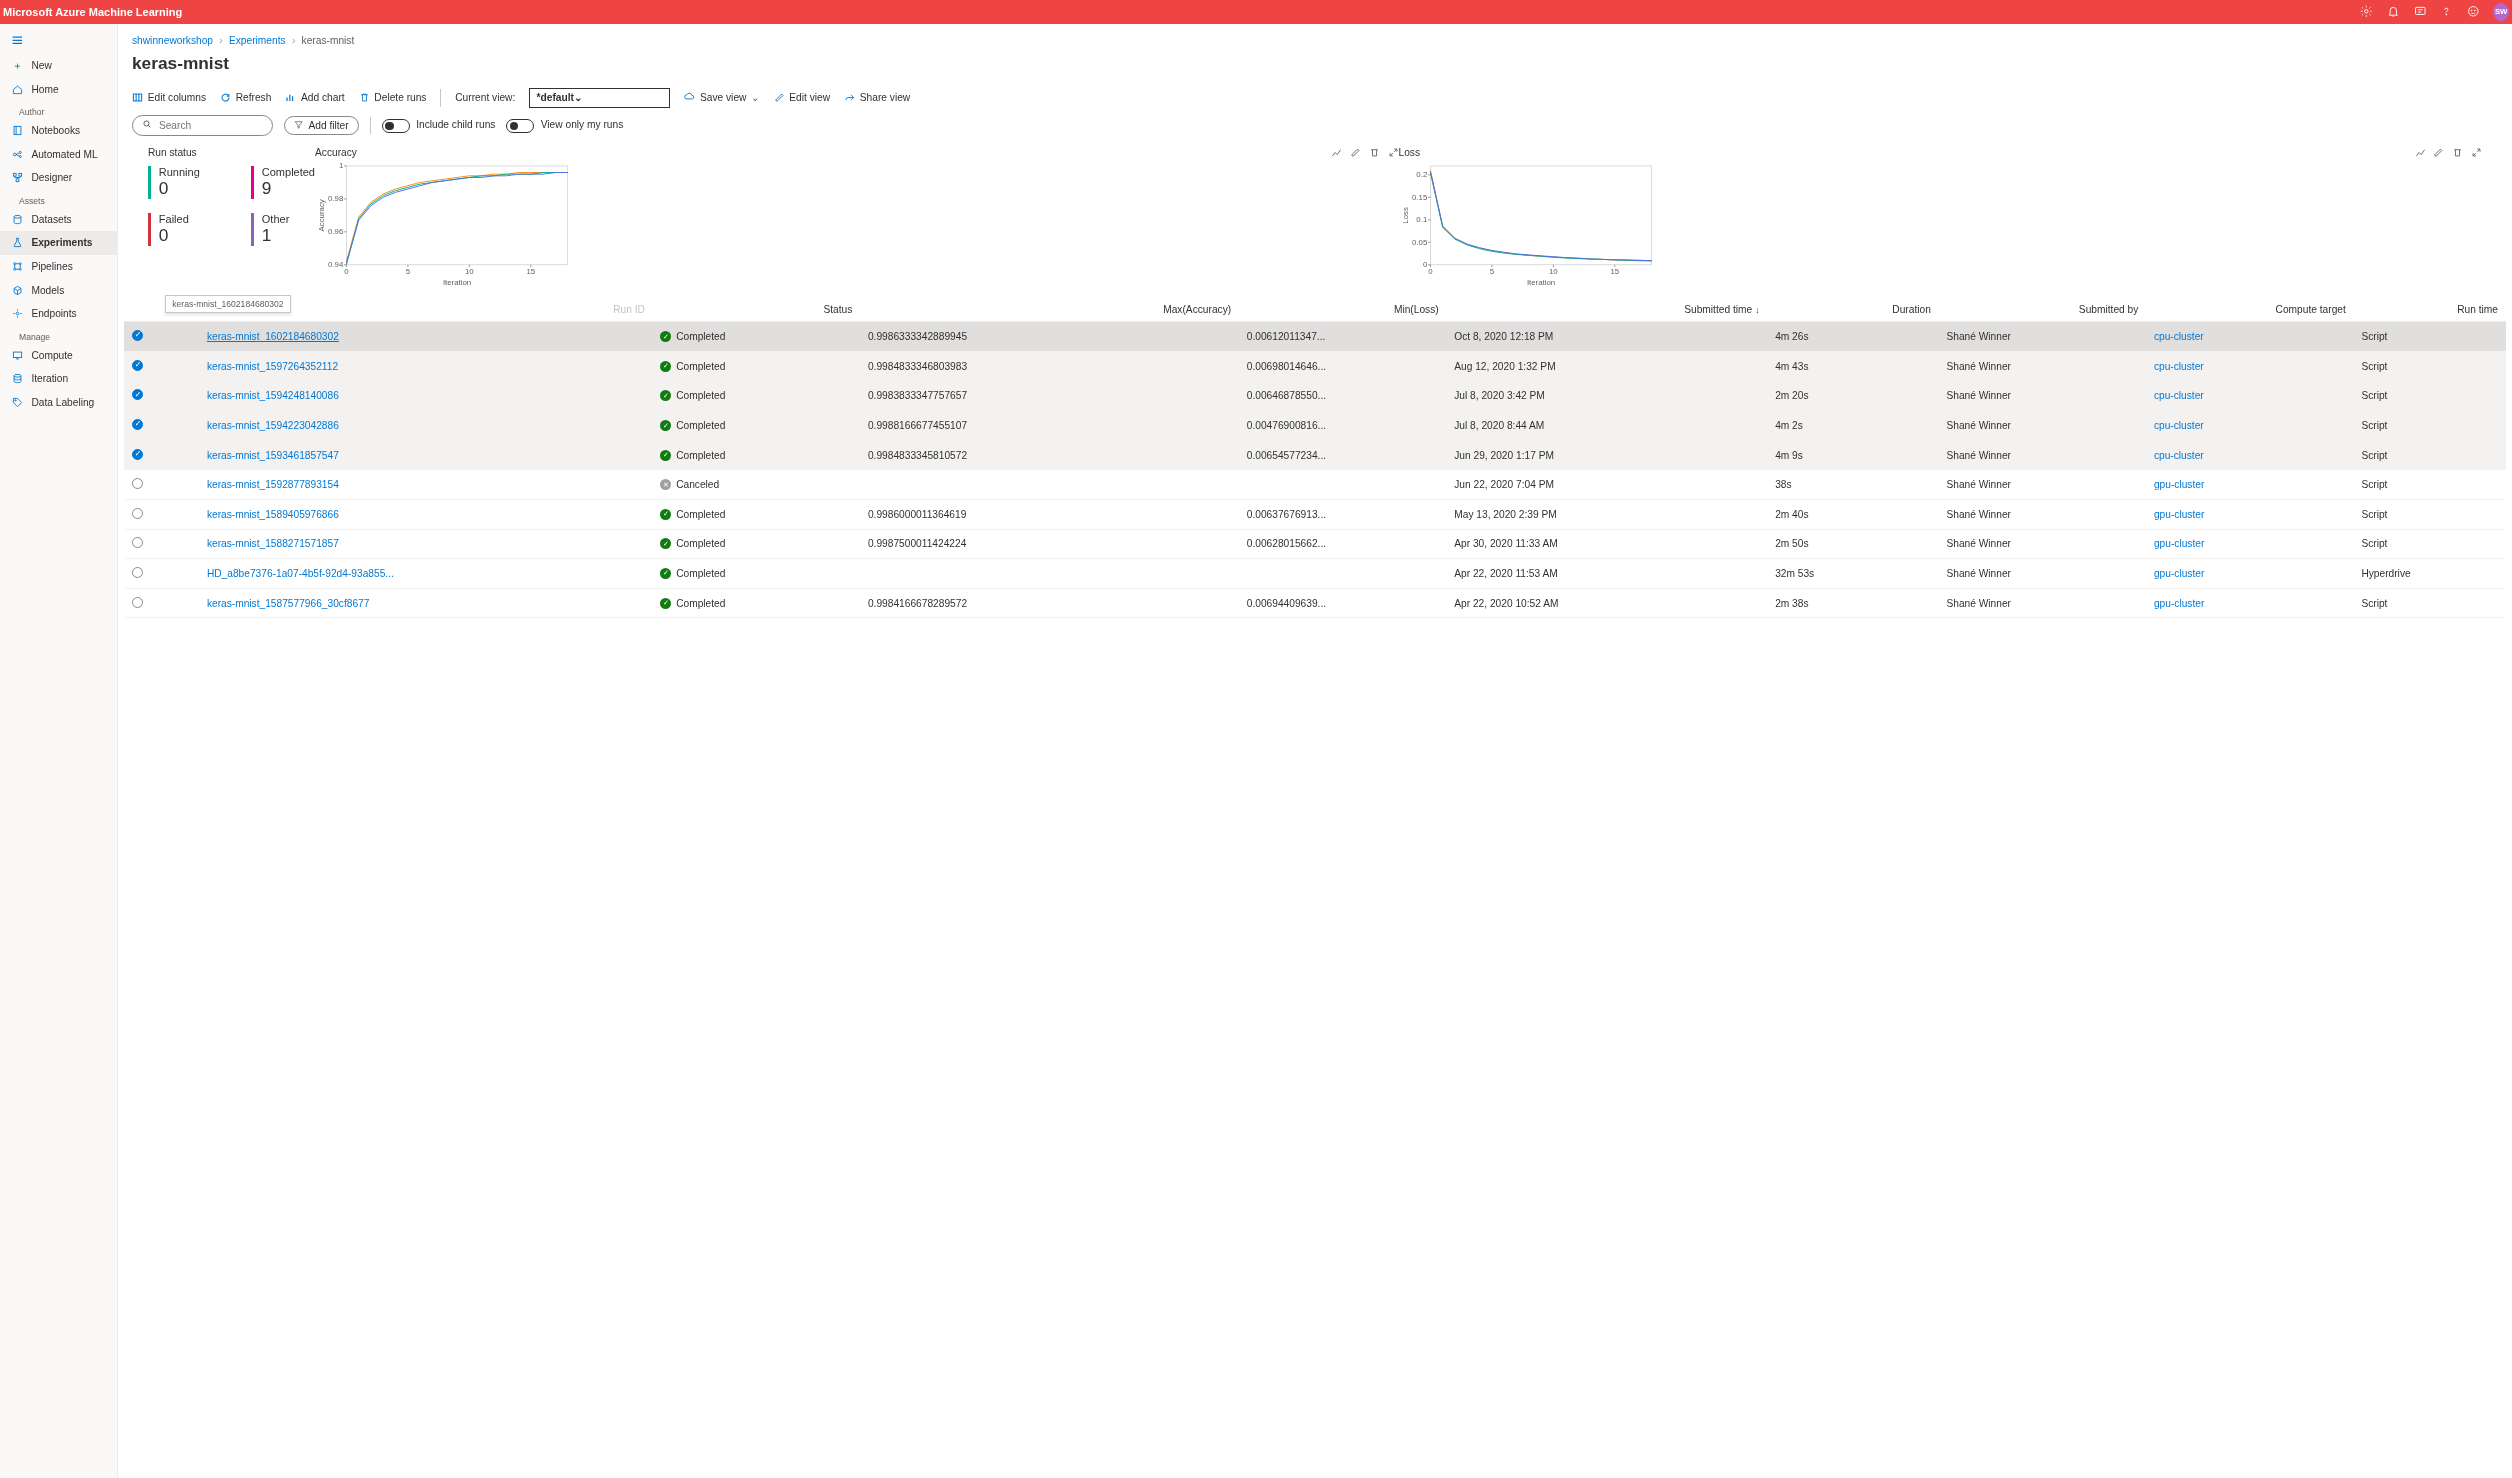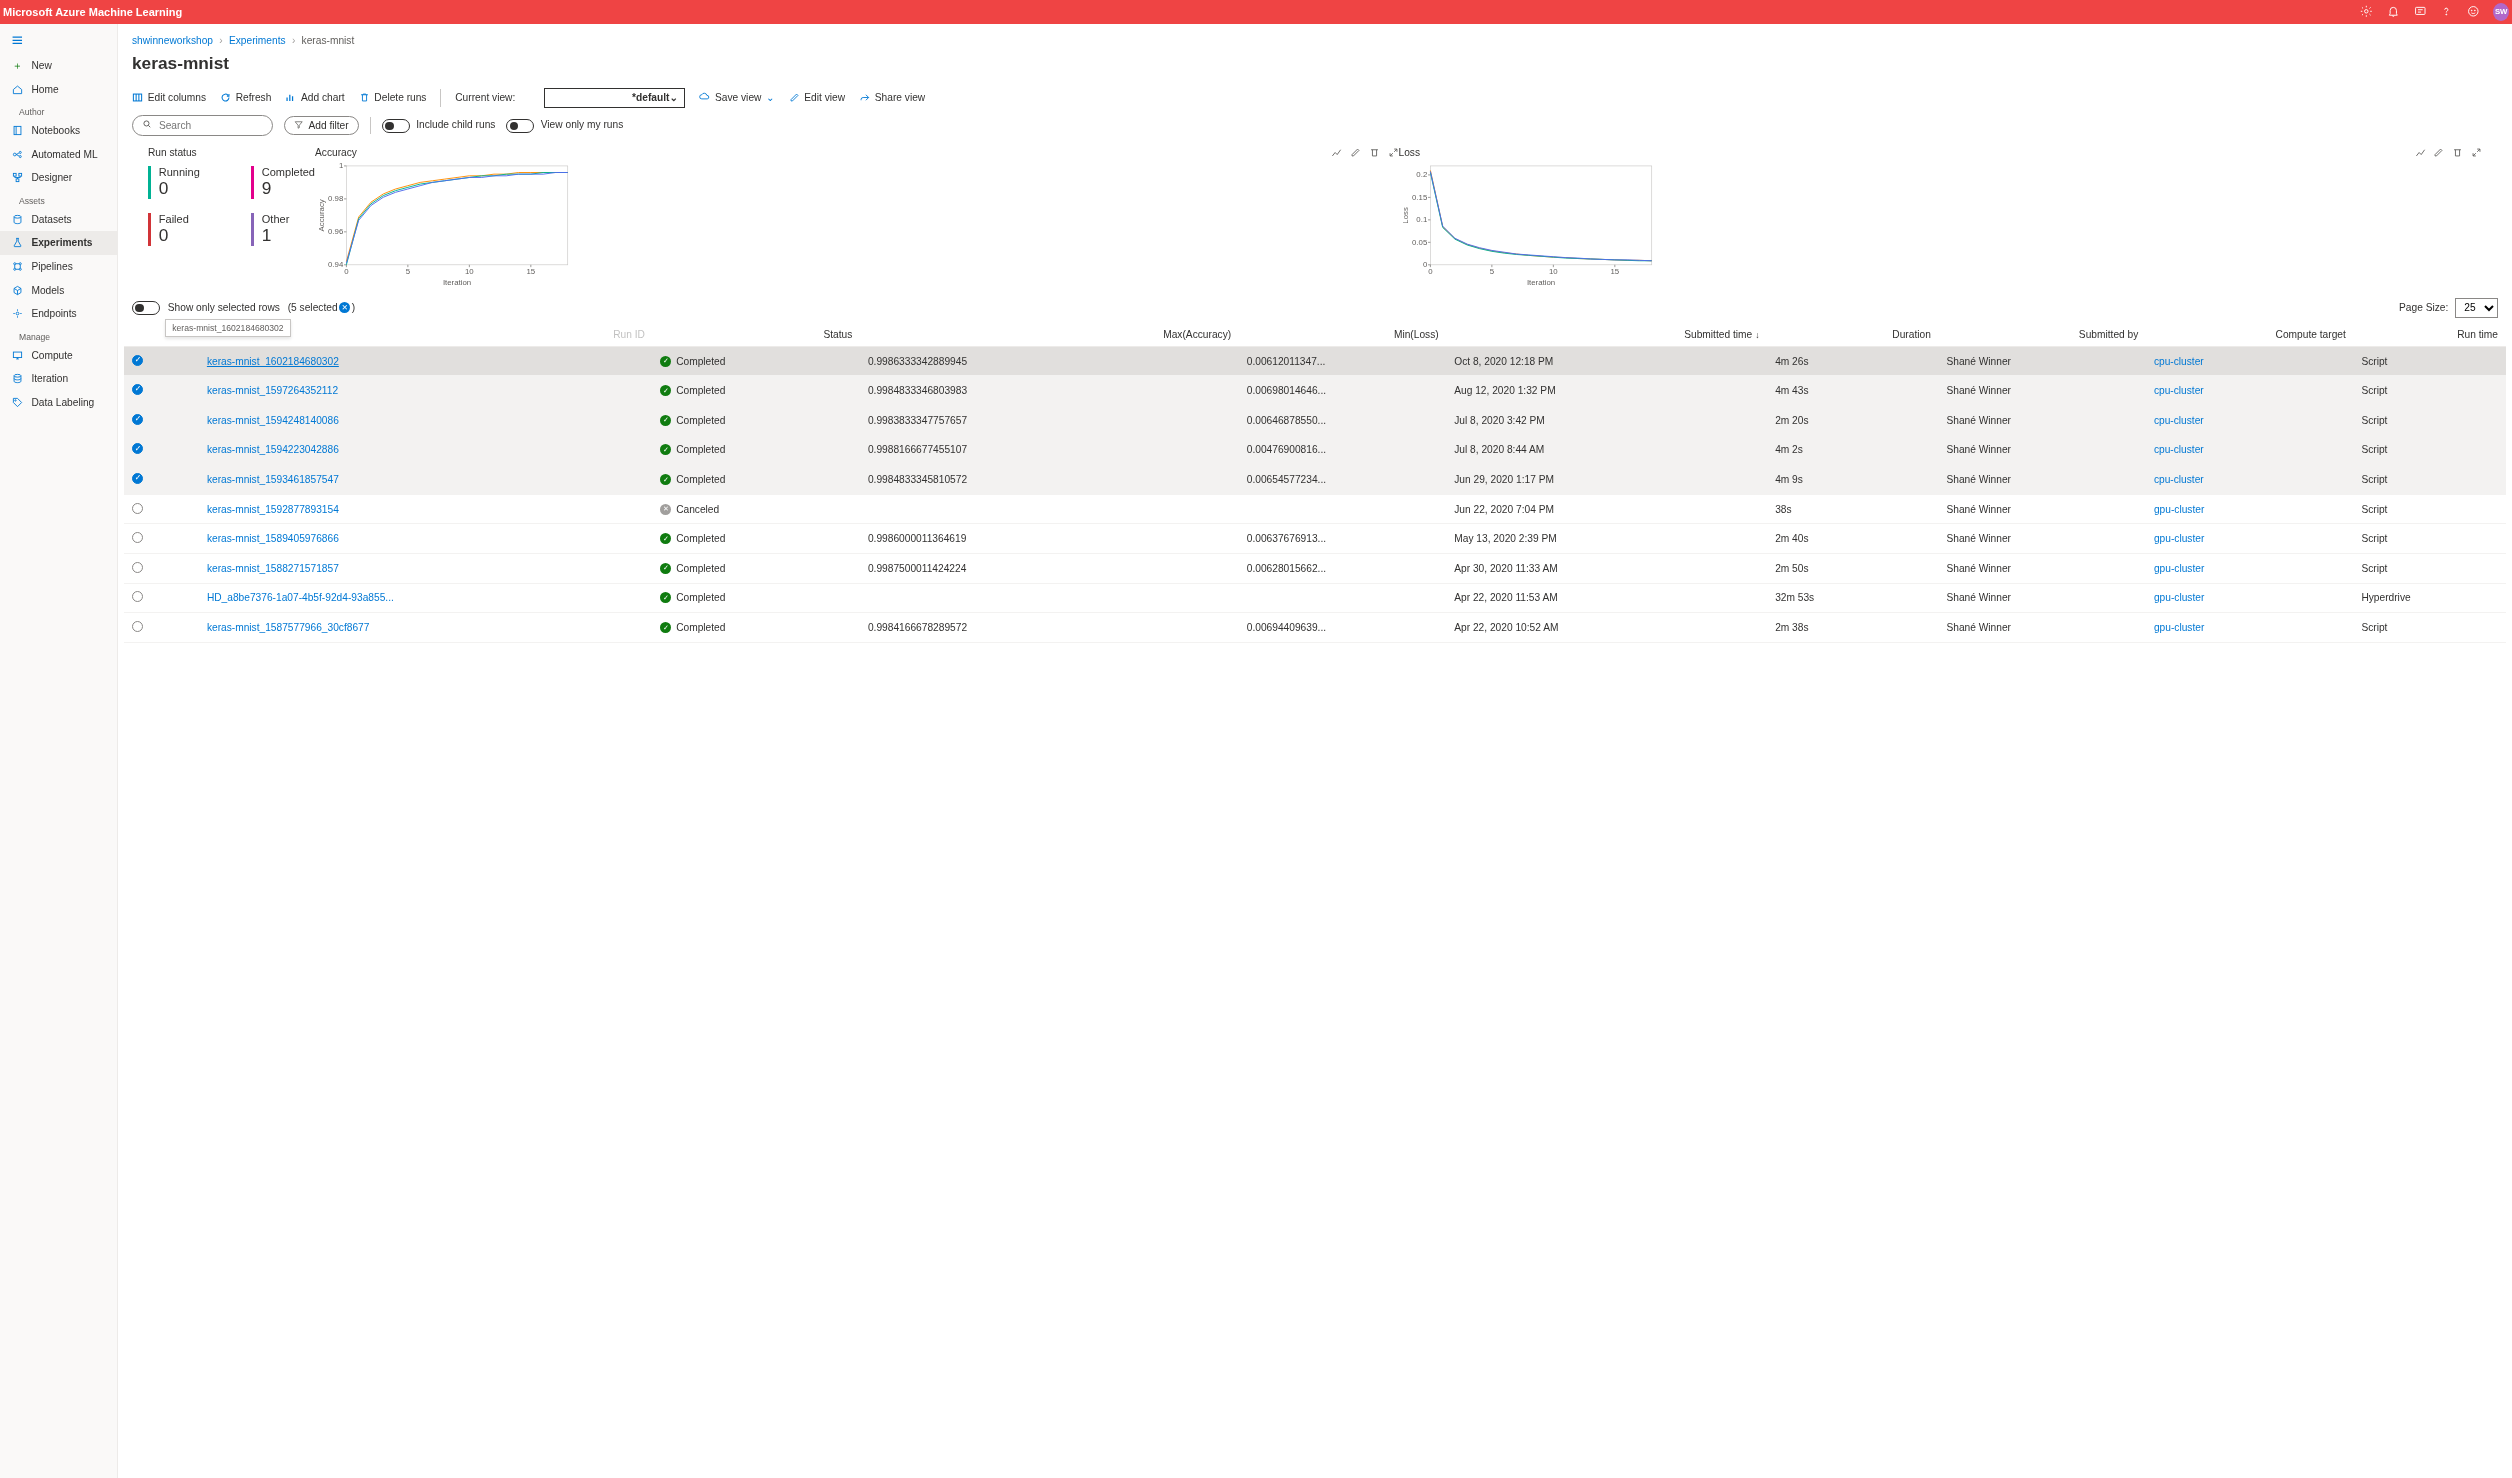--- a/index.html
+++ b/index.html
@@ -30,21 +30,21 @@
 .crumbs { padding: 11px 14px 4.7px; font-size: 10.2px; color: #605e5c; display: flex; align-items: center; gap: 6.3px; }
 .crumbs .sep { color: #a19f9d; }
 .page-title { padding: 3.1px 14px 11px; font-size: 17.3px; font-weight: 600; color: #323130; }
 
 
 .toolbar { display: flex; align-items: center; gap: 14px; padding: 3.1px 14px 7.8px; font-size: 10.2px; flex-wrap: wrap; }
 .tb-btn { display: flex; align-items: center; gap: 4.7px; cursor: pointer; color: #323130; }
 .tb-btn .icon { color: #0078d4; width: 11px; height: 11px; display: flex; align-items: center; justify-content: center; }
 .tb-sep { width: 0.8px; height: 17.3px; background: #c8c6c4; }
 .view-label { color: #323130; }
-.view-select { border: 0.8px solid #323130; padding: 3.1px 6.3px; min-width: 141px; font-weight: 600; display: flex; justify-content: flex-end; align-items: center; cursor: pointer; background: #fff; margin-left: 15px; }
+.view-select { border: 0.8px solid #323130; padding: 3.1px 6.3px; min-width: 141px; font-weight: 600; display: flex; justify-content: flex-start; align-items: center; cursor: pointer; background: #fff; }
 
 
 .filter-row { display: flex; align-items: center; gap: 11px; padding: 0 14px 11px; font-size: 10.2px; }
 .search { border: 0.8px solid #8a8886; border-radius: 11px; padding: 3.1px 9.4px; display: flex; align-items: center; gap: 6.3px; width: 141px; background: #fff; }
 .search input { border: 0; outline: 0; flex: 1; font-size: 10.2px; background: transparent; }
 .addfilter { border: 0.8px solid #8a8886; border-radius: 11px; padding: 3.1px 9.4px; display: flex; align-items: center; gap: 4.7px; cursor: pointer; background: #fff; }
 .toggle-wrap { display: flex; align-items: flex-start; gap: 6.3px; }
 .toggle { width: 28px; height: 14px; border: 0.8px solid #323130; border-radius: 7px; position: relative; cursor: pointer; background: #fff; }
 .toggle::after { content: ''; position: absolute; width: 8.6px; height: 8.6px; background: #323130; border-radius: 50%; top: 2px; left: 2.4px; }
 
@@ -498,35 +498,20 @@
             <line x1="275" y1="132" x2="275" y2="135" stroke="#605e5c" stroke-width="0.8"></line>
             <path d="M40 11.727272727272734 L55.666666666666664 83.31818181818181 L71.33333333333333 98.78181818181818 L87 106.22727272727273 L102.66666666666666 110.80909090909091 L118.33333333333334 114.24545454545455 L134 116.53636363636363 L149.66666666666669 118.25454545454545 L165.33333333333331 119.97272727272727 L181 121.11818181818182 L196.66666666666669 122.26363636363637 L212.33333333333334 122.83636363636364 L228 123.98181818181818 L243.66666666666666 124.55454545454546 L259.33333333333337 125.12727272727273 L275 125.7 L290.66666666666663 126.27272727272727 L306.3333333333333 126.27272727272727 L322 126.84545454545454 " fill="none" stroke="#ff8c00" stroke-width="1.2"></path>
             <path d="M40 14.590909090909093 L55.666666666666664 84.46363636363637 L71.33333333333333 99.35454545454544 L87 106.8 L102.66666666666666 111.38181818181818 L118.33333333333334 114.81818181818181 L134 117.10909090909091 L149.66666666666669 118.82727272727273 L165.33333333333331 119.97272727272727 L181 121.11818181818182 L196.66666666666669 122.26363636363637 L212.33333333333334 123.4090909090909 L228 123.98181818181818 L243.66666666666666 124.55454545454546 L259.33333333333337 125.12727272727273 L275 125.7 L290.66666666666663 126.27272727272727 L306.3333333333333 126.84545454545454 L322 126.84545454545454 " fill="none" stroke="#00b294" stroke-width="1.2"></path>
             <path d="M40 12.872727272727275 L55.666666666666664 82.74545454545455 L71.33333333333333 98.20909090909092 L87 105.65454545454546 L102.66666666666666 110.23636363636363 L118.33333333333334 113.67272727272727 L134 115.96363636363637 L149.66666666666669 118.25454545454545 L165.33333333333331 119.4 L181 120.54545454545455 L196.66666666666669 121.69090909090909 L212.33333333333334 122.83636363636364 L228 123.4090909090909 L243.66666666666666 124.55454545454546 L259.33333333333337 125.12727272727273 L275 125.7 L290.66666666666663 125.7 L306.3333333333333 126.27272727272727 L322 126.84545454545454 " fill="none" stroke="#4f6bed" stroke-width="1.2"></path>
             <text x="181" y="158" font-size="10" fill="#605e5c" text-anchor="middle">Iteration</text>
             <text x="12" y="69" font-size="10" fill="#605e5c" text-anchor="middle" transform="rotate(-90 12 69)">Loss</text>
           </svg>
       </div>
     </div>
 
-    <div class="sel-bar">
-      <div class="left">
-        <div class="toggle"></div>
-        <span>Show only selected rows</span>
-        <span class="sel-count">
-            <span>(5 selected</span> 
-            <span class="x">✕</span>
-            <span>)</span>
-          </span>
-      </div>
-      <div class="pagesize">
-        <span>Page Size:</span>
-        <select><option>25</option></select>
-      </div>
-    </div>
 
     <div class="table-wrap" style="position:relative;">
       <div class="tooltip" id="runid-tooltip" style="top:-3.1px; left:47px;">keras-mnist_1602184680302</div>
       <table>
         <colgroup>
             <col class="c-chk">
             <col class="c-run">
             <col class="c-stat">
             <col class="c-acc">
             <col class="c-loss">

